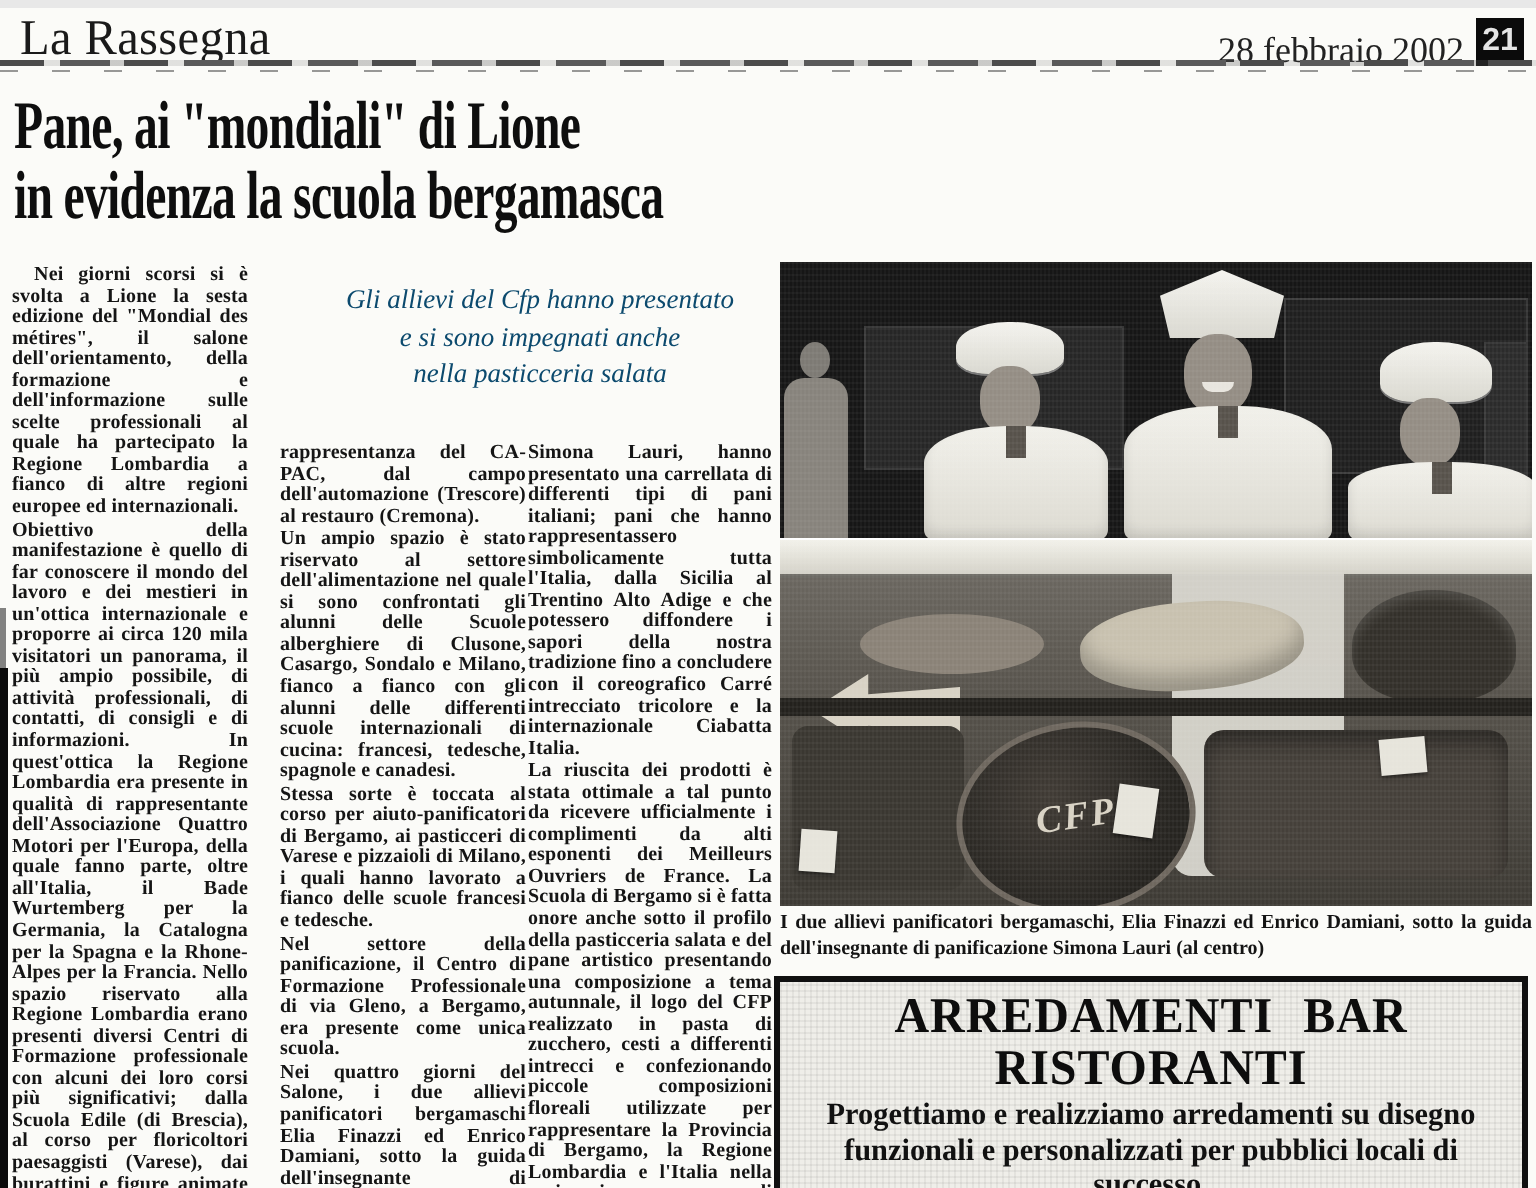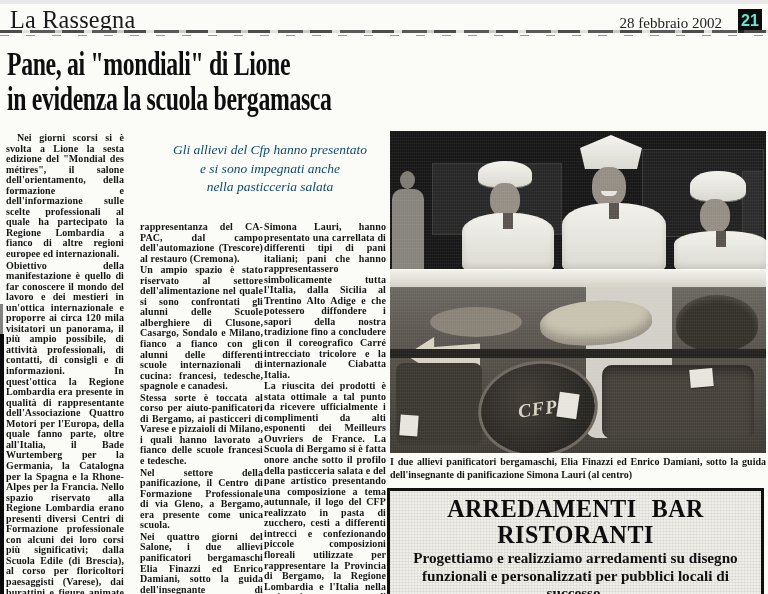--- a/index.html
+++ b/index.html
@@ -6,24 +6,24 @@
   .page{
     position:relative;width:768px;height:594px;margin:4px auto;
     background:#fbfbf8;color:#121212;overflow:hidden;
     font-family:"Liberation Serif","DejaVu Serif",serif;
   }
   
   .masthead{
     position:absolute;left:10px;top:2px;font-size:25px;letter-spacing:.2px;
     transform:scaleX(.97);transform-origin:0 0;color:#1a1a1a;
   }
-  .issue-date{position:absolute;right:46px;top:11px;font-size:15px;color:#222;}
+  .issue-date{position:absolute;right:36px;top:11px;font-size:18px;color:#222;}
   .page-number-box{
     position:absolute;right:6px;top:5px;width:24px;height:24px;background:#0b0b0b;
-    color:#5eead4;font-weight:bold;font-size:16px;display:flex;align-items:center;justify-content:center;
+    color:#e5e5e5;font-weight:bold;font-size:16px;display:flex;align-items:center;justify-content:center;
     font-family:"Liberation Sans","DejaVu Sans",sans-serif;
   }
   .header-rule{
     position:absolute;left:0;top:26px;width:768px;height:3px;
     background:repeating-linear-gradient(90deg,#4c4c4c 0 22px,rgba(76,76,76,.15) 22px 30px,#5a5a5a 30px 55px,rgba(90,90,90,.3) 55px 62px);
   }
   .header-rule2{
     position:absolute;left:0;top:31px;width:768px;height:1px;
     background:repeating-linear-gradient(90deg,rgba(70,70,70,.55) 0 9px,transparent 9px 26px);
   }

